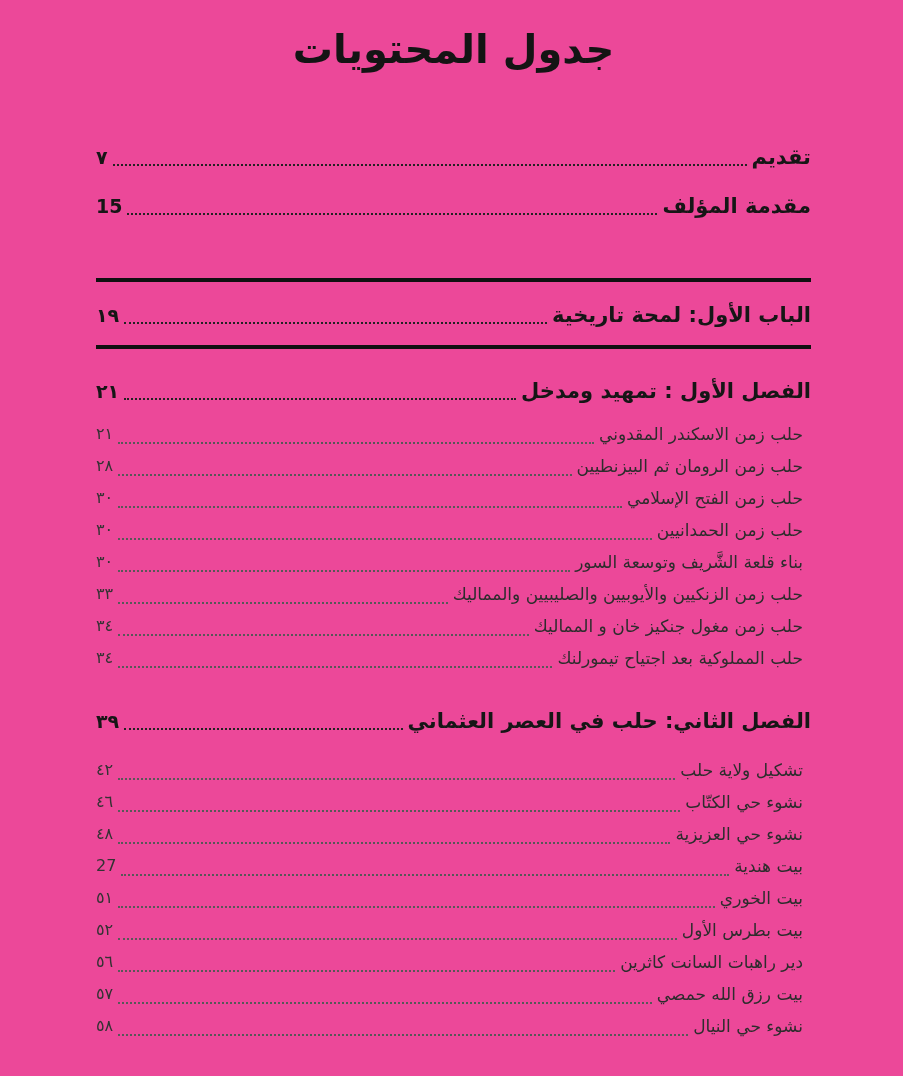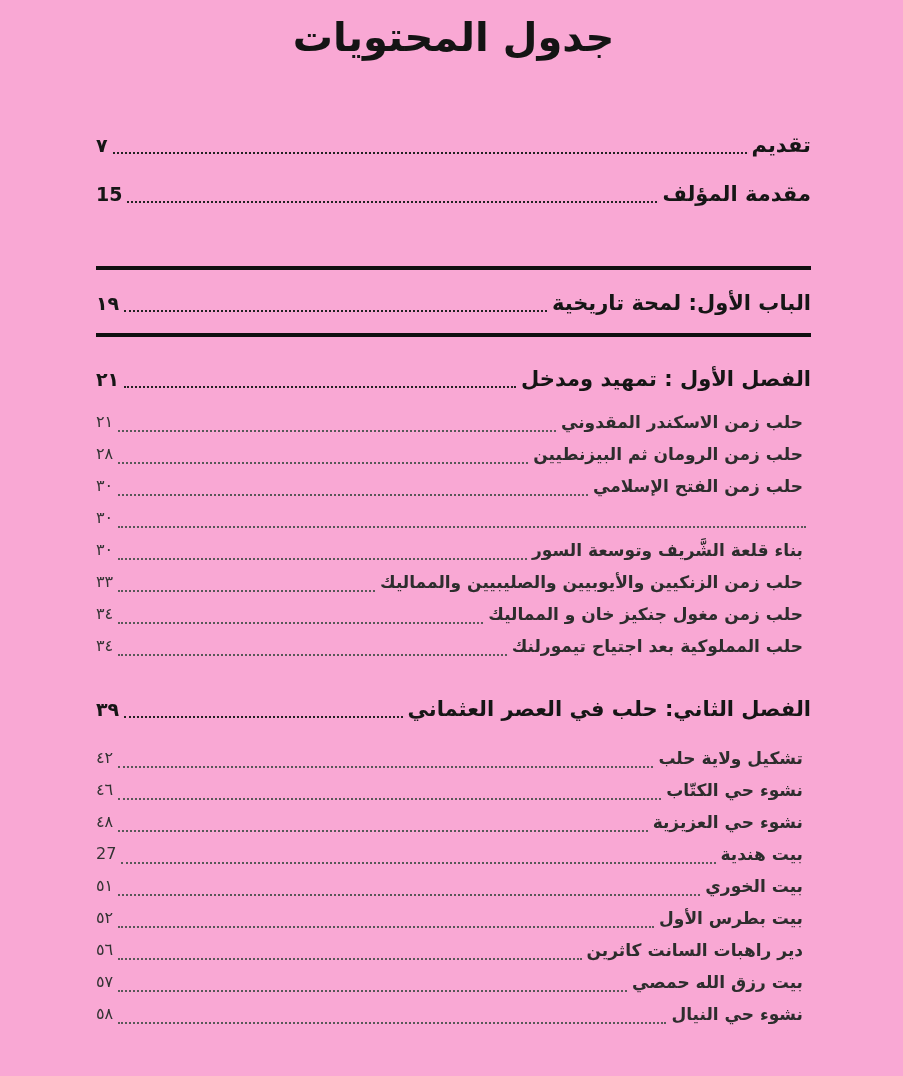--- a/index.html
+++ b/index.html
@@ -12,22 +12,22 @@
     height: 1076px;
     overflow: hidden;
     font-family: "DejaVu Sans", "DejaVu Sans Mono", "Liberation Sans", sans-serif;
     color: #1c1c1c;
     direction: rtl;
   }
   .page {
     box-sizing: border-box;
     width: 903px;
     height: 1076px;
-    padding: 8px 92px 0 96px;
-    background: #f9a8d4;
+    padding: 20px 92px 0 96px;
+    background: #ec4899;
   }
   .doc-title {
     margin: 0;
     text-align: center;
     font-size: 40px;
     font-weight: 700;
     line-height: 58px;
     color: #141414;
     letter-spacing: 0;
   }
@@ -71,21 +71,21 @@
   }
   .section-heading.second { margin-top: 30px; margin-bottom: 16px; }
 
   .row.item {
     font-size: 17px;
     font-weight: 400;
     line-height: 32px;
     color: #2d2d2d;
   }
   .row.item .leader { border-bottom: 2px dotted #585858; margin-bottom: 6px; }
-  .row.item .label { padding-right: 8px; font-weight: bold; }
+  .row.item .label { padding-right: 8px; }
   .row.item .pagenum { font-size: 16px; color: #333; }
 </style>
 </head>
 <body>
 
 <div class="page">
 
   <h1 class="doc-title">جدول المحتويات</h1>
 
   <div class="front-matter">
@@ -126,20 +126,21 @@
     <span class="label">حلب زمن الرومان ثم البيزنطيين</span>
     <span class="leader"></span>
     <span class="pagenum">٢٨</span>
   </div>
   <div class="row item">
     <span class="label">حلب زمن الفتح الإسلامي</span>
     <span class="leader"></span>
     <span class="pagenum">٣٠</span>
   </div>
   <div class="row item">
+    <span class="label">حلب زمن الحمدانيين</span>
     <span class="leader"></span>
     <span class="pagenum">٣٠</span>
   </div>
   <div class="row item">
     <span class="label">بناء قلعة الشَّريف وتوسعة السور</span>
     <span class="leader"></span>
     <span class="pagenum">٣٠</span>
   </div>
   <div class="row item">
     <span class="label">حلب زمن الزنكيين والأيوبيين والصليبيين والمماليك</span>

